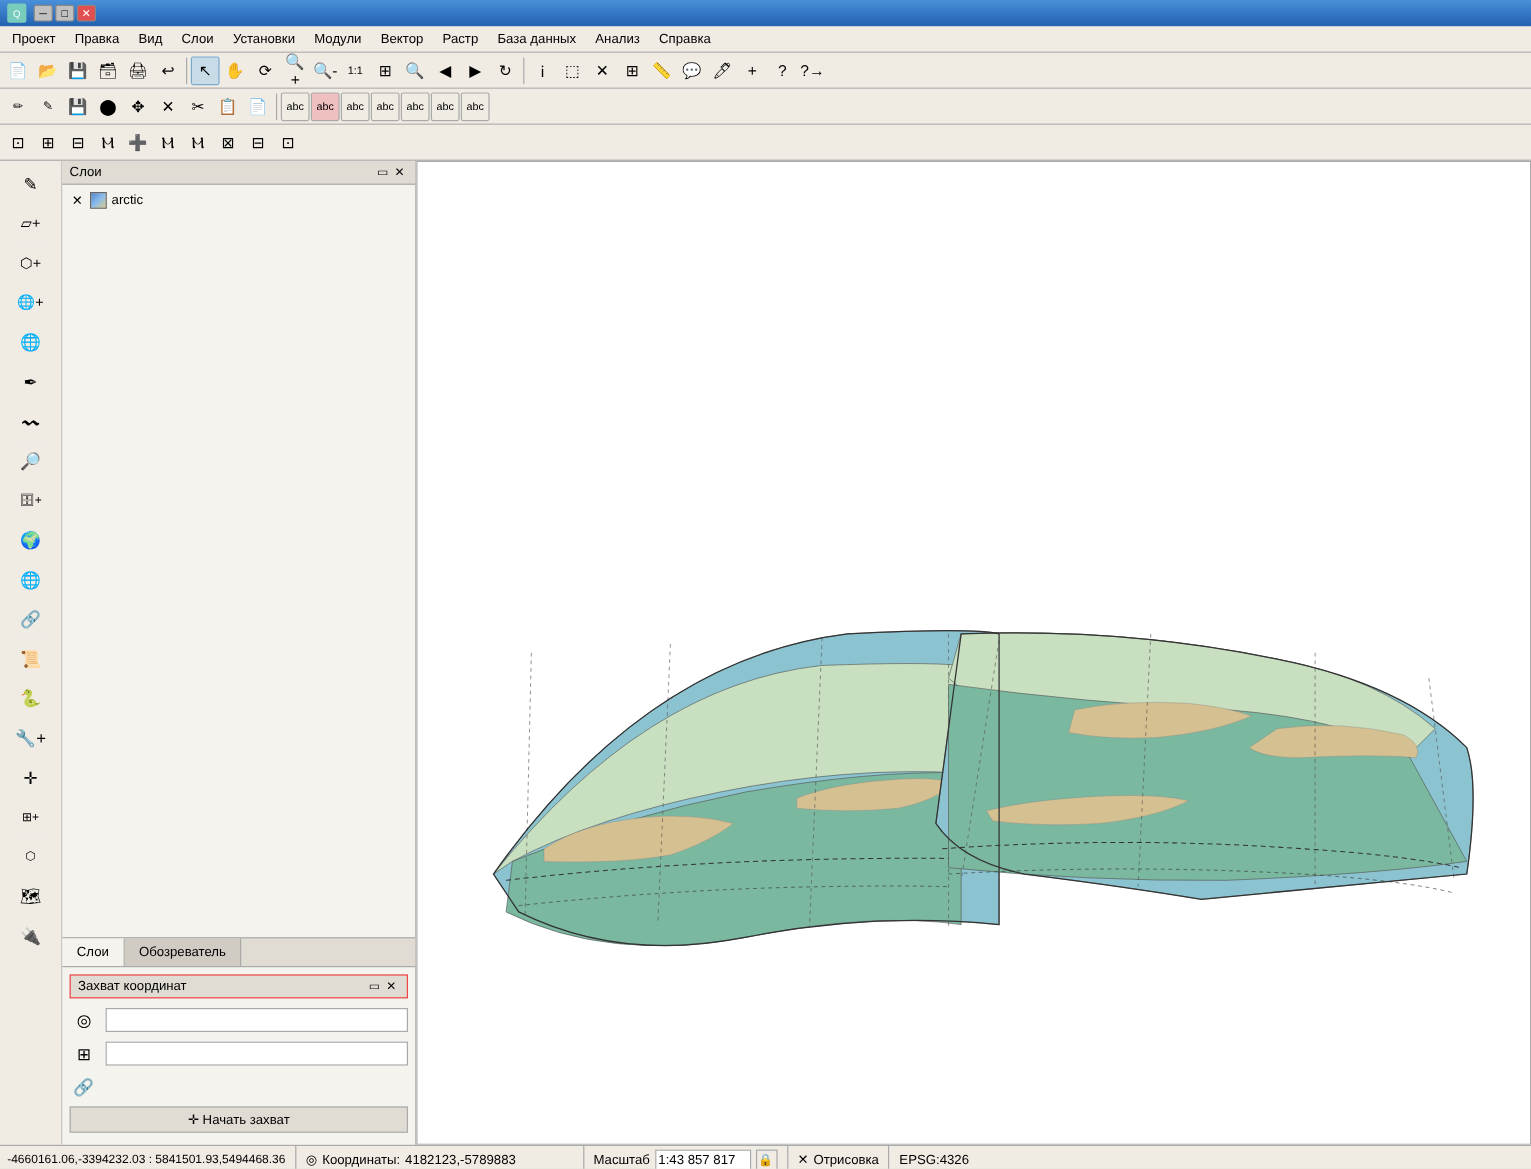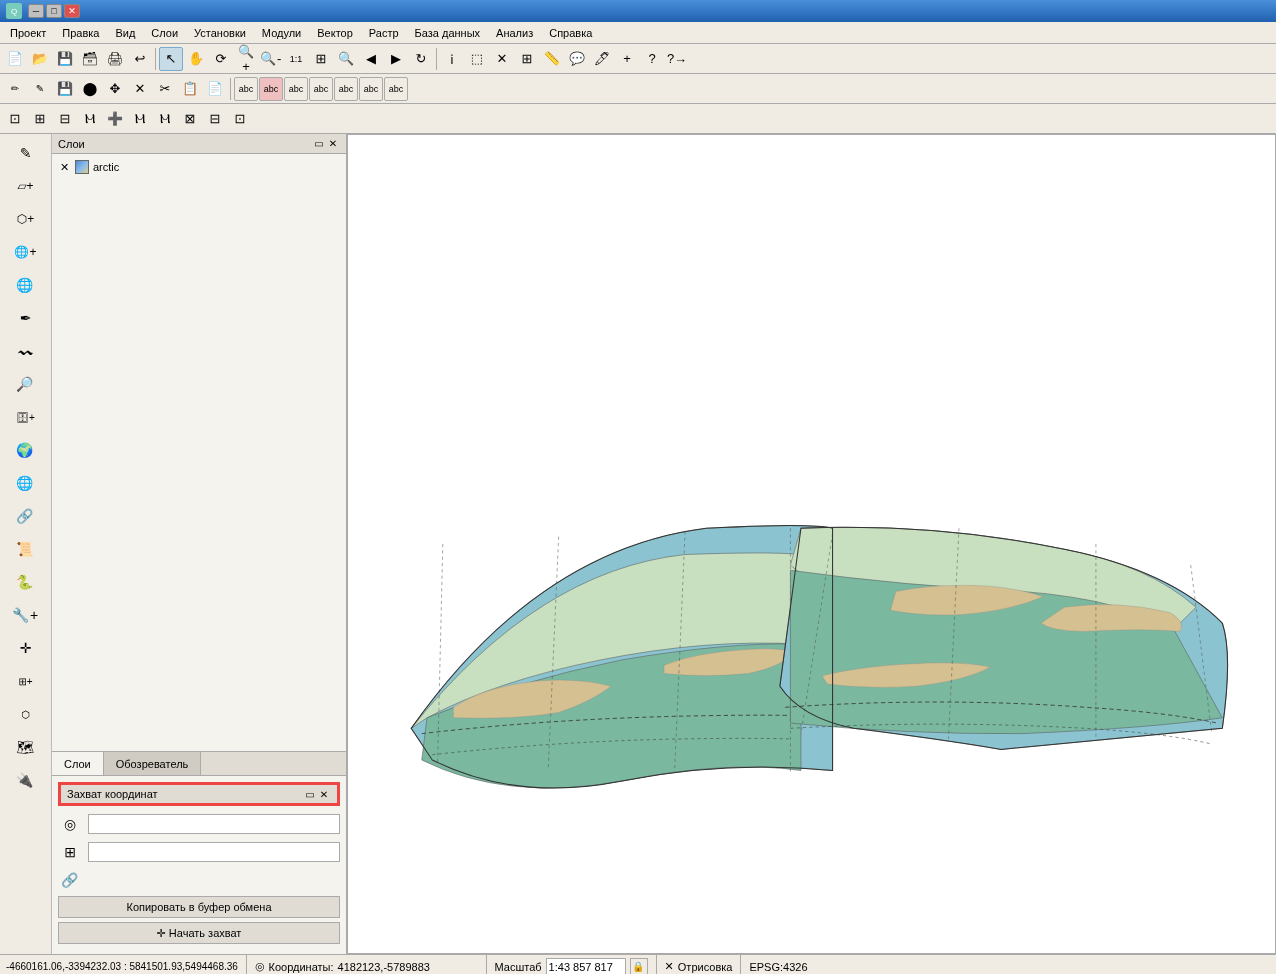--- a/index.html
+++ b/index.html
@@ -113,21 +113,21 @@
       padding: 3px 12px;
       cursor: pointer;
       font-size: 11px;
       border-right: 1px solid #aaa;
       display: flex; align-items: center;
       background: #d0ccc4;
     }
     .panel-tab.active { background: #f5f3ee; border-bottom: none; }
     .coord-panel-header {
       background: #e0dcd4;
-      border: 3px solid #ef4444;
+      border: 1px solid #ef4444;
       padding: 2px 6px;
       font-size: 11px;
       display: flex;
       align-items: center;
       margin-bottom: 6px;
     }
     .coord-row {
       display: flex;
       align-items: center;
       margin-bottom: 4px;
@@ -404,21 +404,20 @@
       <div class="coord-row">
         <div class="coord-icon">⊞</div>
         <input type="text" class="coord-input" value="" style="">
       </div>
 
       <div class="coord-row">
         <div class="coord-icon">🔗</div>
         <div style="flex:1"></div>
       </div>
 
-      <button class="coord-btn">Копировать в буфер обмена</button>
       <button class="coord-btn">✛ Начать захват</button>
     </div>
 
   </div>
 
   <div id="map-area">
     <div id="map-content">
       
       <svg width="100%" height="100%" viewBox="0 0 880 750" preserveAspectRatio="xMidYMid meet" xmlns="http://www.w3.org/2000/svg">
 

